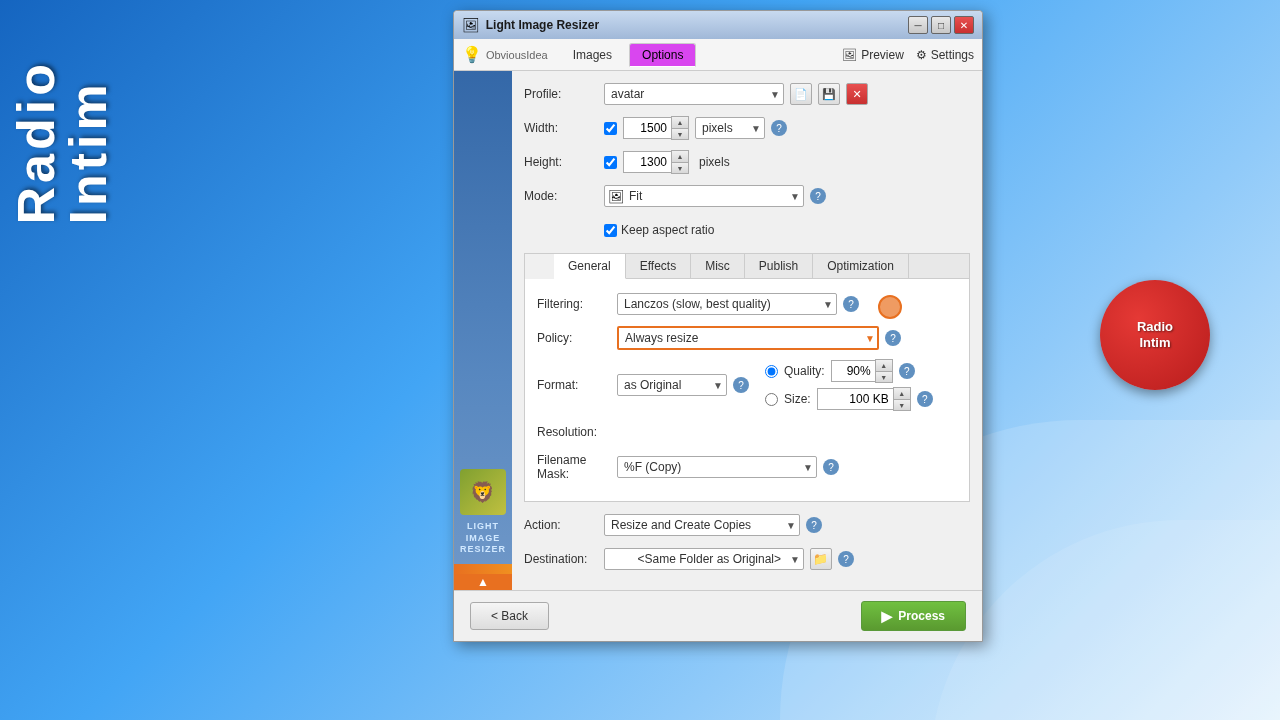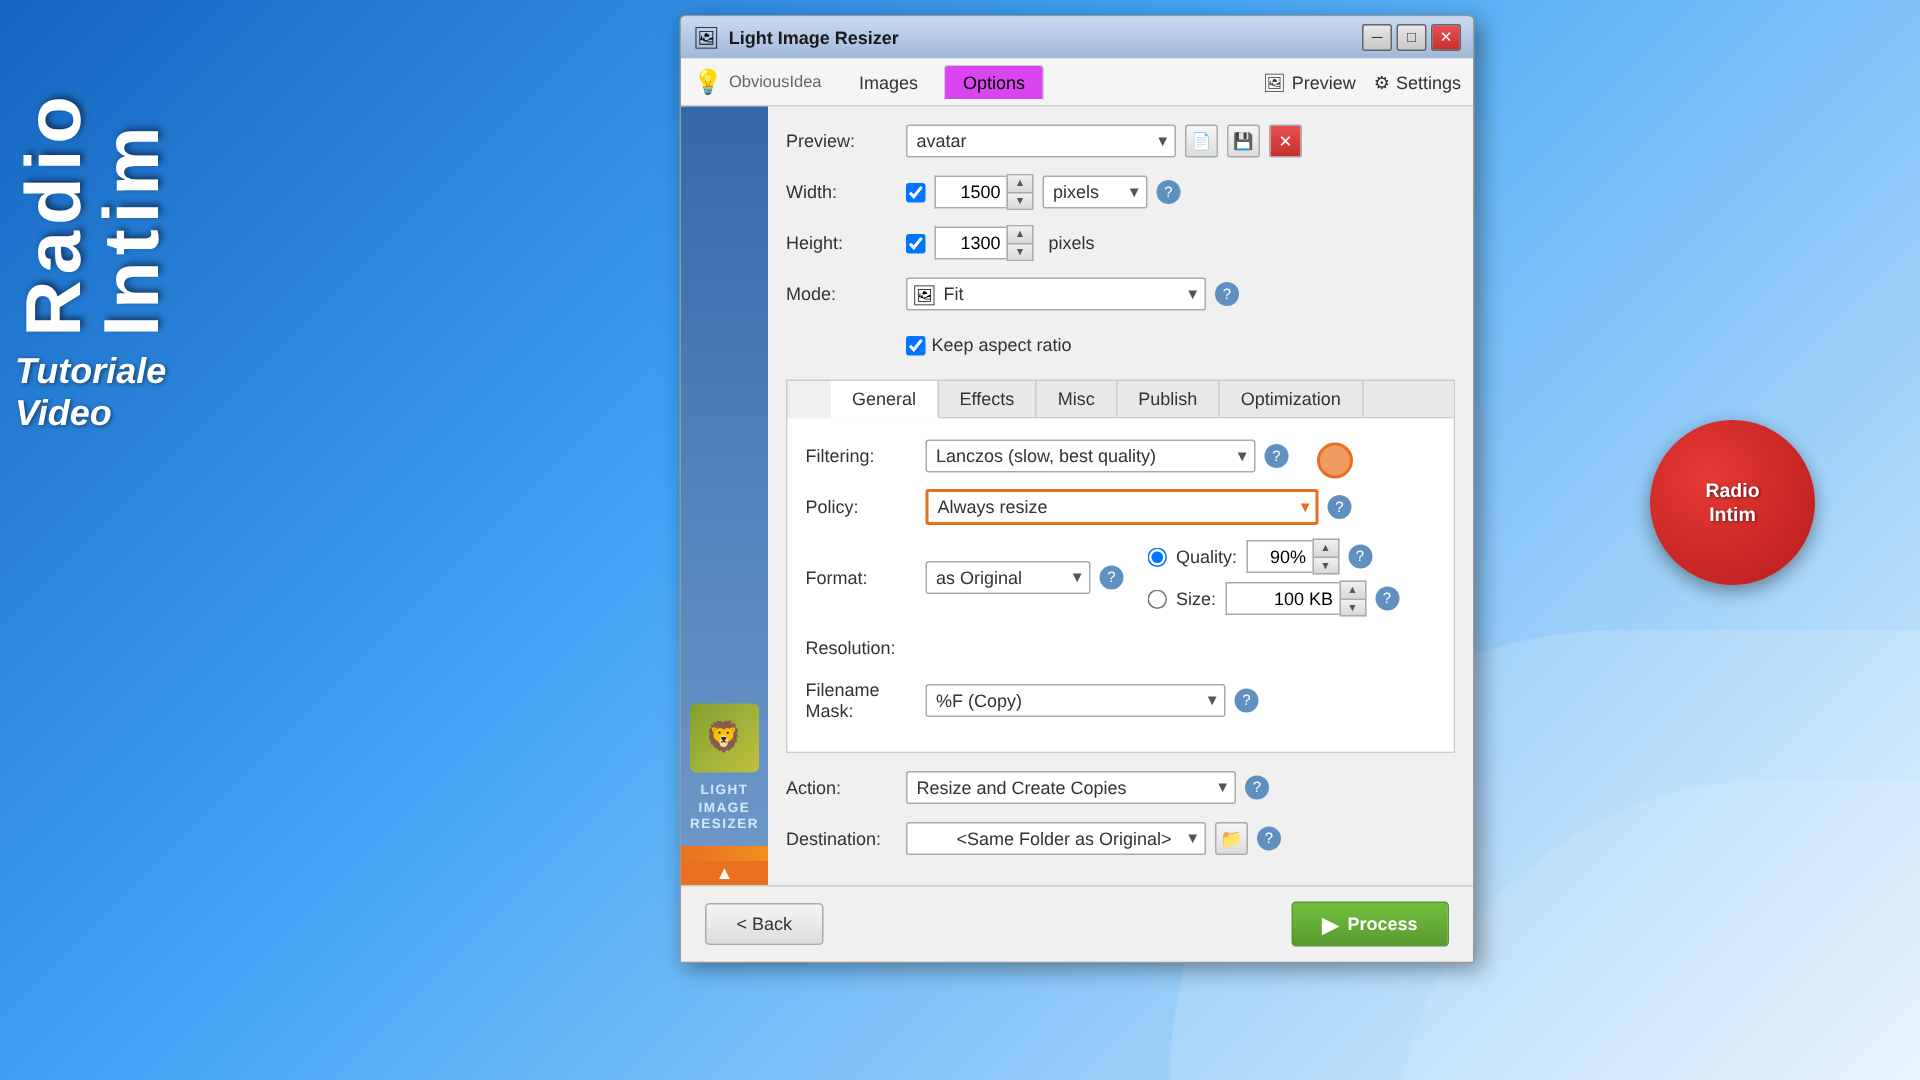--- a/index.html
+++ b/index.html
@@ -488,21 +488,20 @@
 </head>
 <body>
 
 <div class="desktop">
   <div class="desktop-curve"></div>
   <div class="desktop-curve2"></div>
 </div>
 
 <div class="left-text">
   <div class="big-text" style="font-size:52px; writing-mode: vertical-rl; text-orientation: mixed; transform: rotate(180deg); letter-spacing:4px;">Radio<br>Intim</div>
-  <div class="small-text" style="margin-top:10px;">Tutoriale<br>Video</div>
 </div>
 
 <div class="right-logo">
   <div class="logo-circle">
     <div class="logo-text">
       <div>Radio</div>
       <div>Intim</div>
     </div>
   </div>
 </div>
@@ -551,21 +550,21 @@
           <div>RESIZER</div>
         </div>
       </div>
       <div class="panel-orange-bar"></div>
       <div class="panel-arrow">▲</div>
     </div>
 
     <div class="window-main">
 
       <div class="form-row">
-        <div class="form-label">Preview:</div>
+        <div class="form-label">Profile:</div>
         <div class="form-control">
           <div class="select-wrapper">
             <select style="width:180px;">
               <option>avatar</option>
             </select>
             <span class="select-arrow">▼</span>
           </div>
           <button class="profile-btn">📄</button>
           <button class="profile-btn">💾</button>
           <button class="profile-btn" style="background:linear-gradient(to bottom,#e85050,#c83030); color:white;">✕</button>
@@ -723,21 +722,21 @@
             </div>
           </div>
 
         </div>
       </div>
 
       <div class="form-row" style="margin-top:6px;">
         <div class="form-label">Action:</div>
         <div class="form-control">
           <div class="select-wrapper">
-            <select style="width:220px;">
+            <select style="width:196px;">
               <option>Resize and Create Copies</option>
             </select>
             <span class="select-arrow">▼</span>
           </div>
           <div class="help-icon">?</div>
         </div>
       </div>
 
       <div class="form-row">
         <div class="form-label">Destination:</div>

